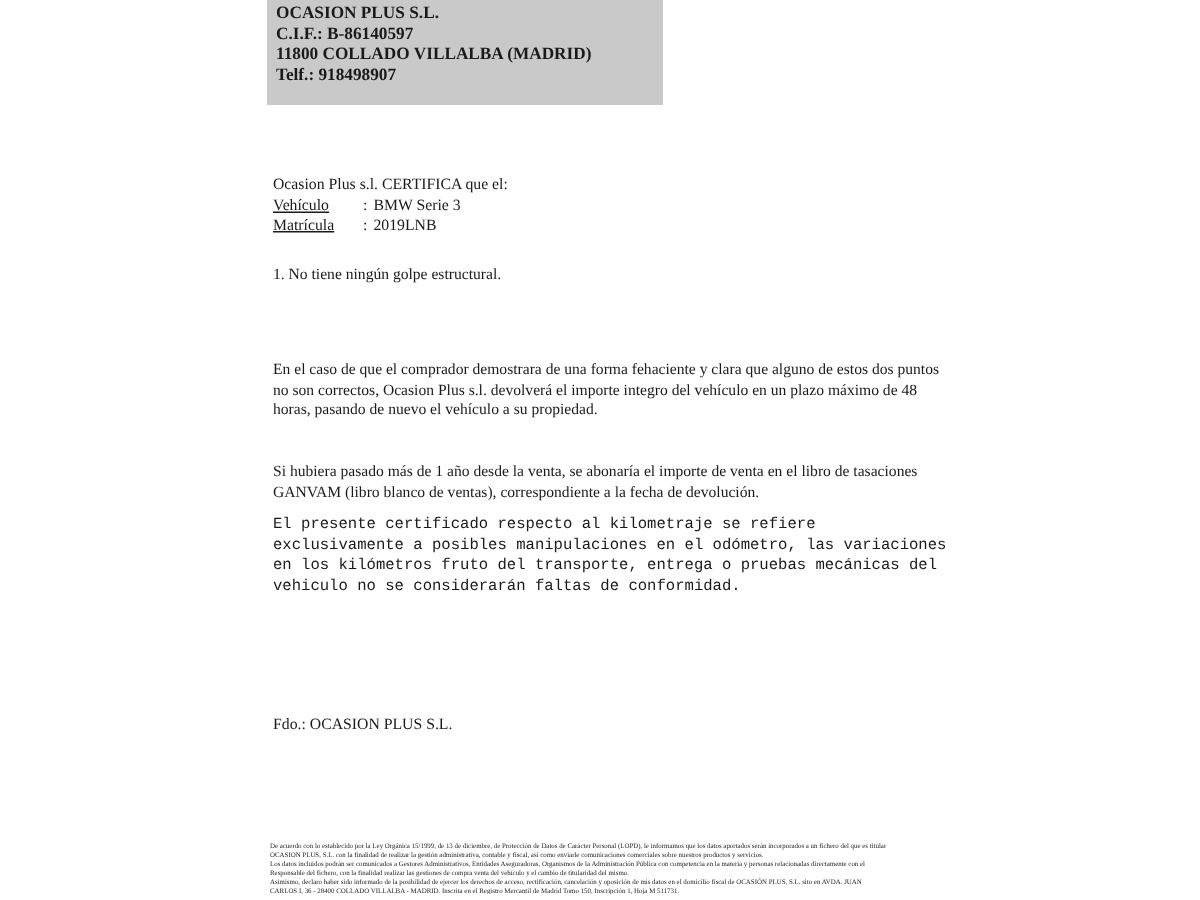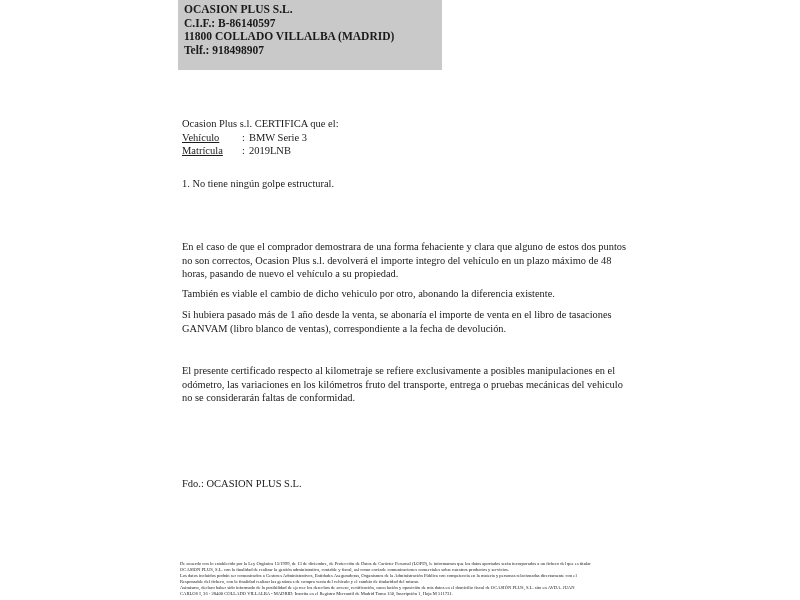--- a/index.html
+++ b/index.html
@@ -44,23 +44,22 @@
     <span class="lbl" data-name="vehicle-label">Vehículo</span><span class="sep" data-name="vehicle-separator">:</span><span data-name="vehicle-value">BMW Serie 3</span>
   </div>
 
   <div class="cert-field" style="top:145px;" data-name="plate-field">
     <span class="lbl" data-name="plate-label">Matrícula</span><span class="sep" data-name="plate-separator">:</span><span data-name="plate-value">2019LNB</span>
   </div>
 
   <div class="stmt" style="top:177px;" data-name="statement-1">1. No tiene ningún golpe estructural.</div>
 
   <div class="para" style="top:240px;" data-name="paragraph-refund-terms">En el caso de que el comprador demostrara de una forma fehaciente y clara que alguno de estos dos puntos no son correctos, Ocasion Plus s.l. devolverá el importe integro del vehículo en un plazo máximo de 48 horas, pasando de nuevo el vehículo a su propiedad.</div>
-  <div class="para" style="top:287px;" data-name="paragraph-exchange-option">También es viable el cambio de dicho vehiculo por otro, abonando la diferencia existente.</div>
   <div class="para" style="top:308px;" data-name="paragraph-ganvam-valuation">Si hubiera pasado más de 1 año desde la venta, se abonaría el importe de venta en el libro de tasaciones GANVAM (libro blanco de ventas), correspondiente a la fecha de devolución.</div>
-  <div class="para" style="top:364px;" data-name="paragraph-mileage-disclaimer">El presente certificado respecto al kilometraje se refiere exclusivamente a posibles manipulaciones en el odómetro, las variaciones en los kilómetros fruto del transporte, entrega o pruebas mecánicas del vehiculo no se considerarán faltas de conformidad.</div>
+  <div class="para" style="top:344px;font-family:Liberation Mono, monospace;" data-name="paragraph-mileage-disclaimer">El presente certificado respecto al kilometraje se refiere exclusivamente a posibles manipulaciones en el odómetro, las variaciones en los kilómetros fruto del transporte, entrega o pruebas mecánicas del vehiculo no se considerarán faltas de conformidad.</div>
 
   <div class="signature" data-name="signature-line">Fdo.: OCASION PLUS S.L.</div>
 
   <div class="legal" data-name="legal-fine-print">
     <div data-name="legal-line">De acuerdo con lo establecido por la Ley Orgánica 15/1999, de 13 de diciembre, de Protección de Datos de Carácter Personal (LOPD), le informamos que los datos aportados serán incorporados a un fichero del que es titular</div>
     <div data-name="legal-line">OCASION PLUS, S.L. con la finalidad de realizar la gestión administrativa, contable y fiscal, así como enviarle comunicaciones comerciales sobre nuestros productos y servicios.</div>
     <div data-name="legal-line">Los datos incluidos podrán ser comunicados a Gestores Administrativos, Entidades Aseguradoras, Organismos de la Administración Pública con competencia en la materia y personas relacionadas directamente con el</div>
     <div data-name="legal-line">Responsable del fichero, con la finalidad realizar las gestiones de compra venta del vehículo y el cambio de titularidad del mismo.</div>
     <div data-name="legal-line">Asimismo, declaro haber sido informado de la posibilidad de ejercer los derechos de acceso, rectificación, cancelación y oposición de mis datos en el domicilio fiscal de OCASIÓN PLUS, S.L. sito en AVDA. JUAN</div>
     <div data-name="legal-line">CARLOS I, 36 - 28400 COLLADO VILLALBA - MADRID. Inscrita en el Registro Mercantil de Madrid Tomo 150, Inscripción 1, Hoja M 511731.</div>

